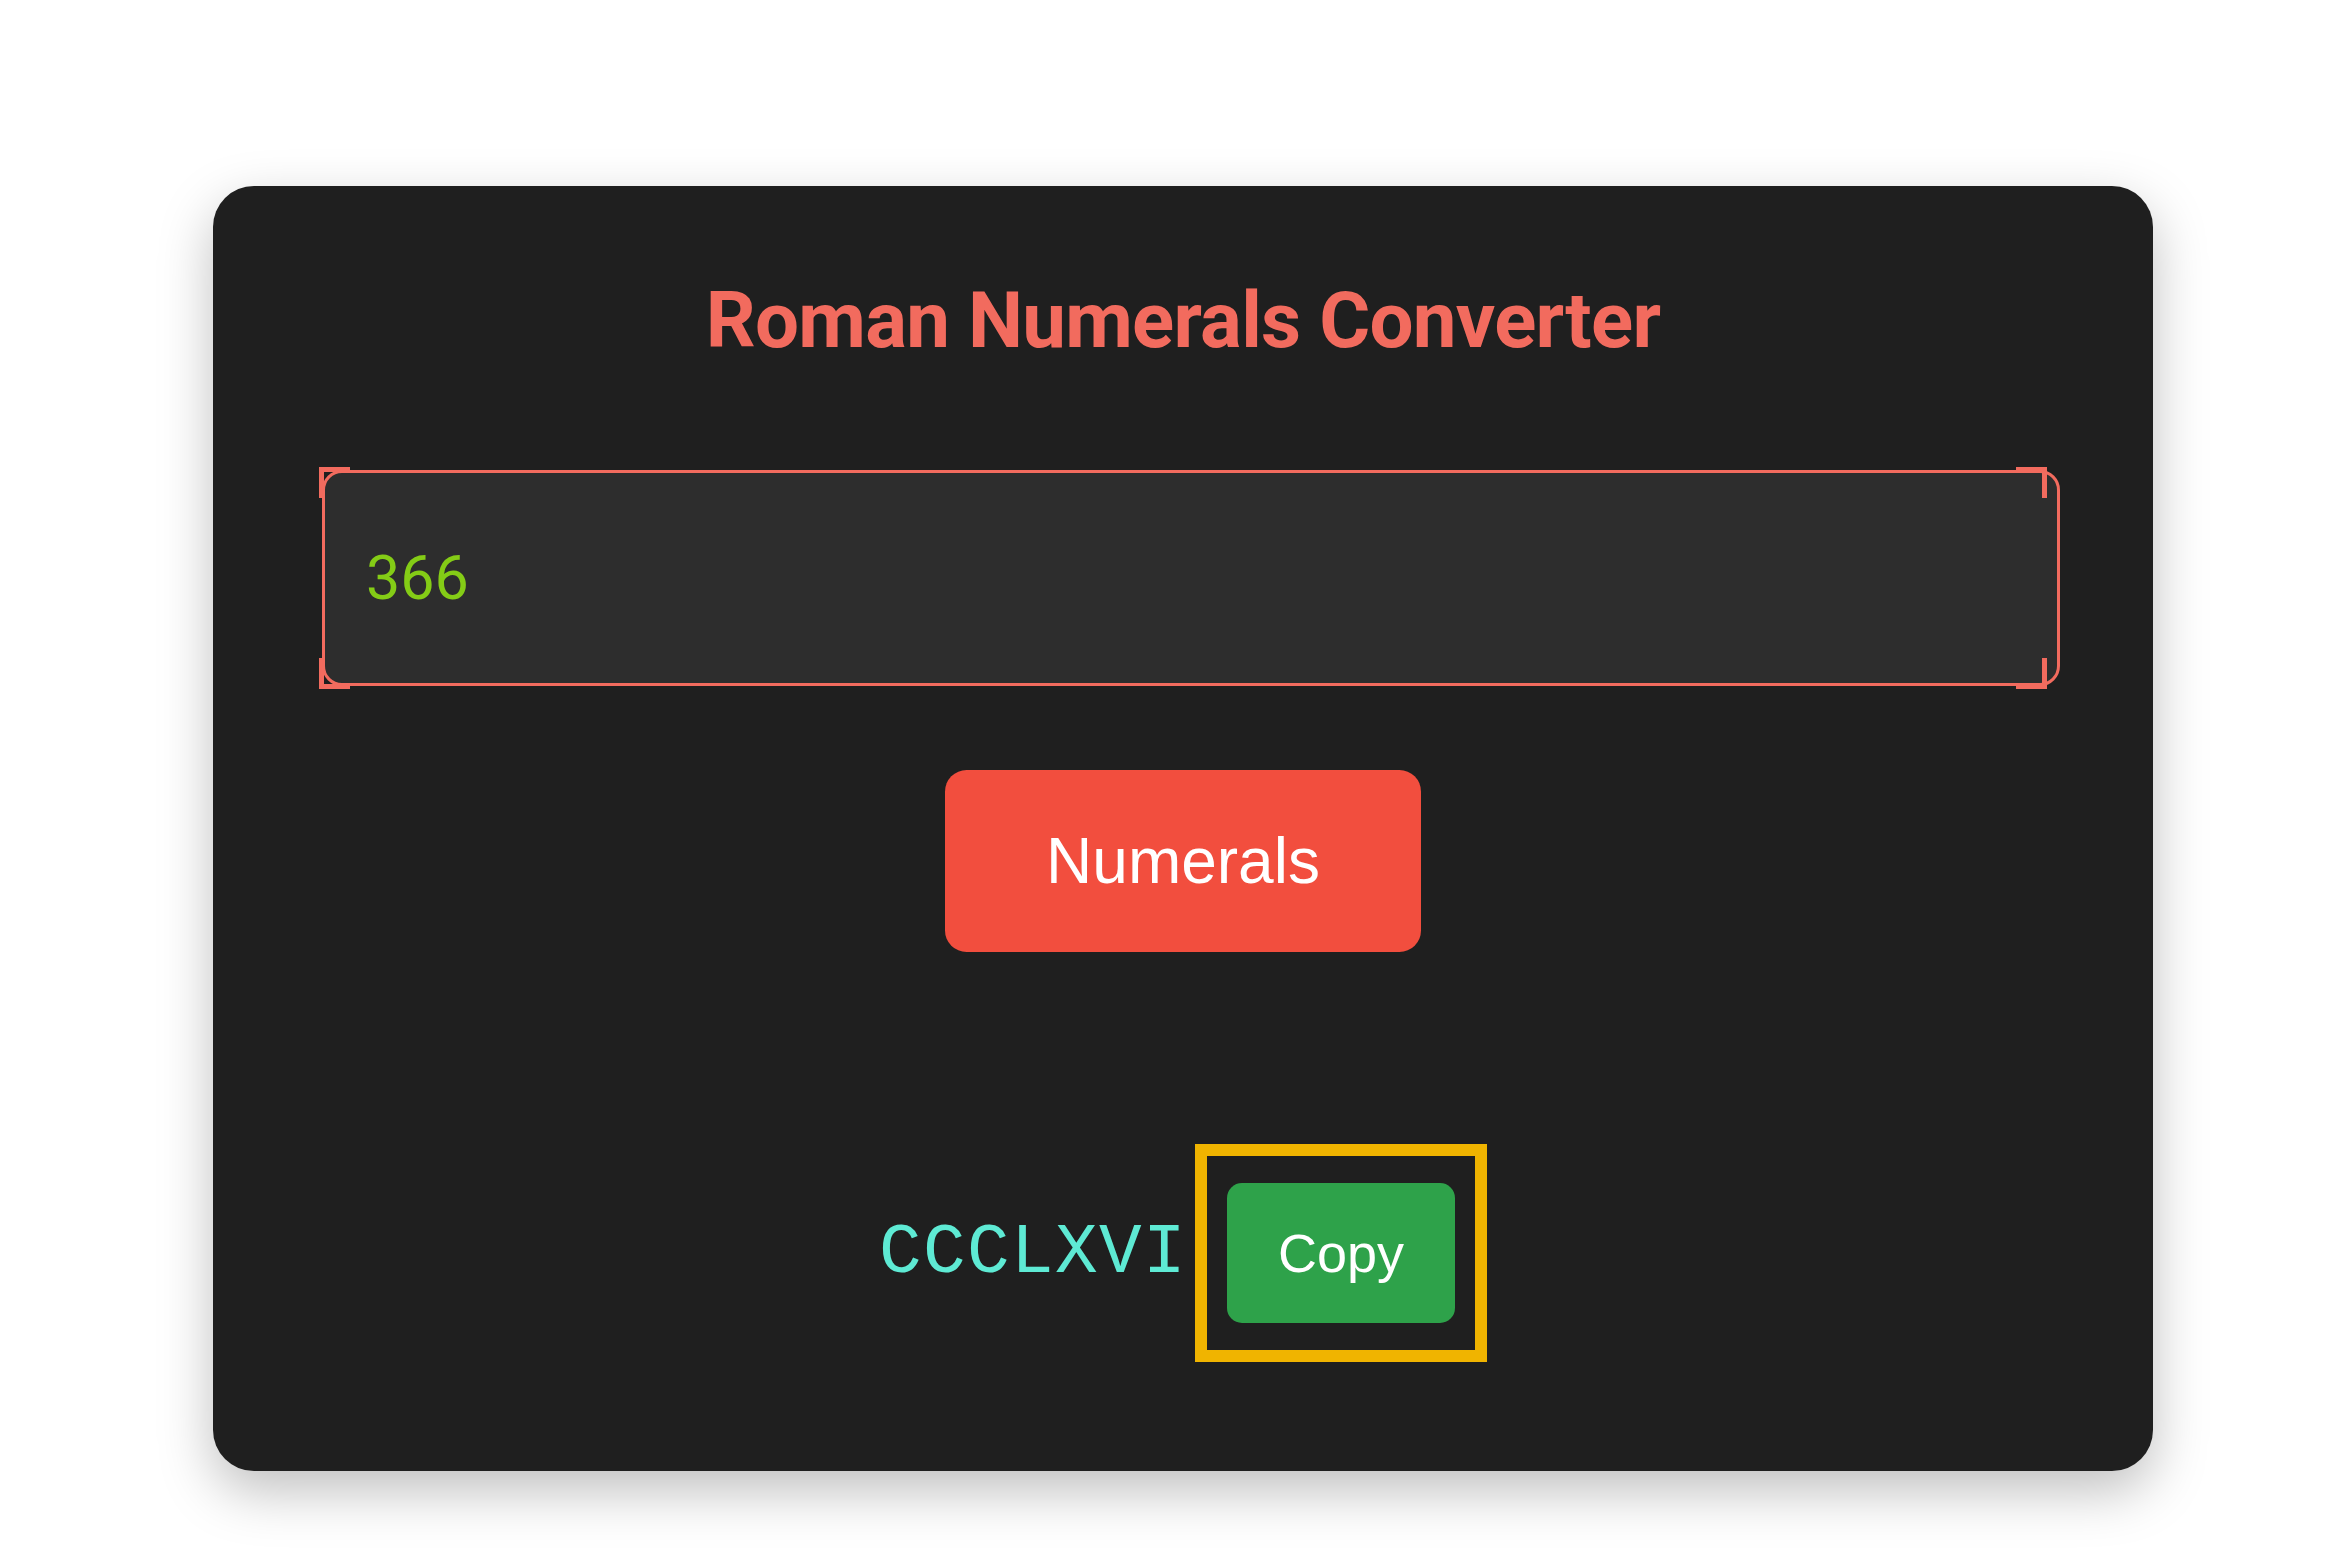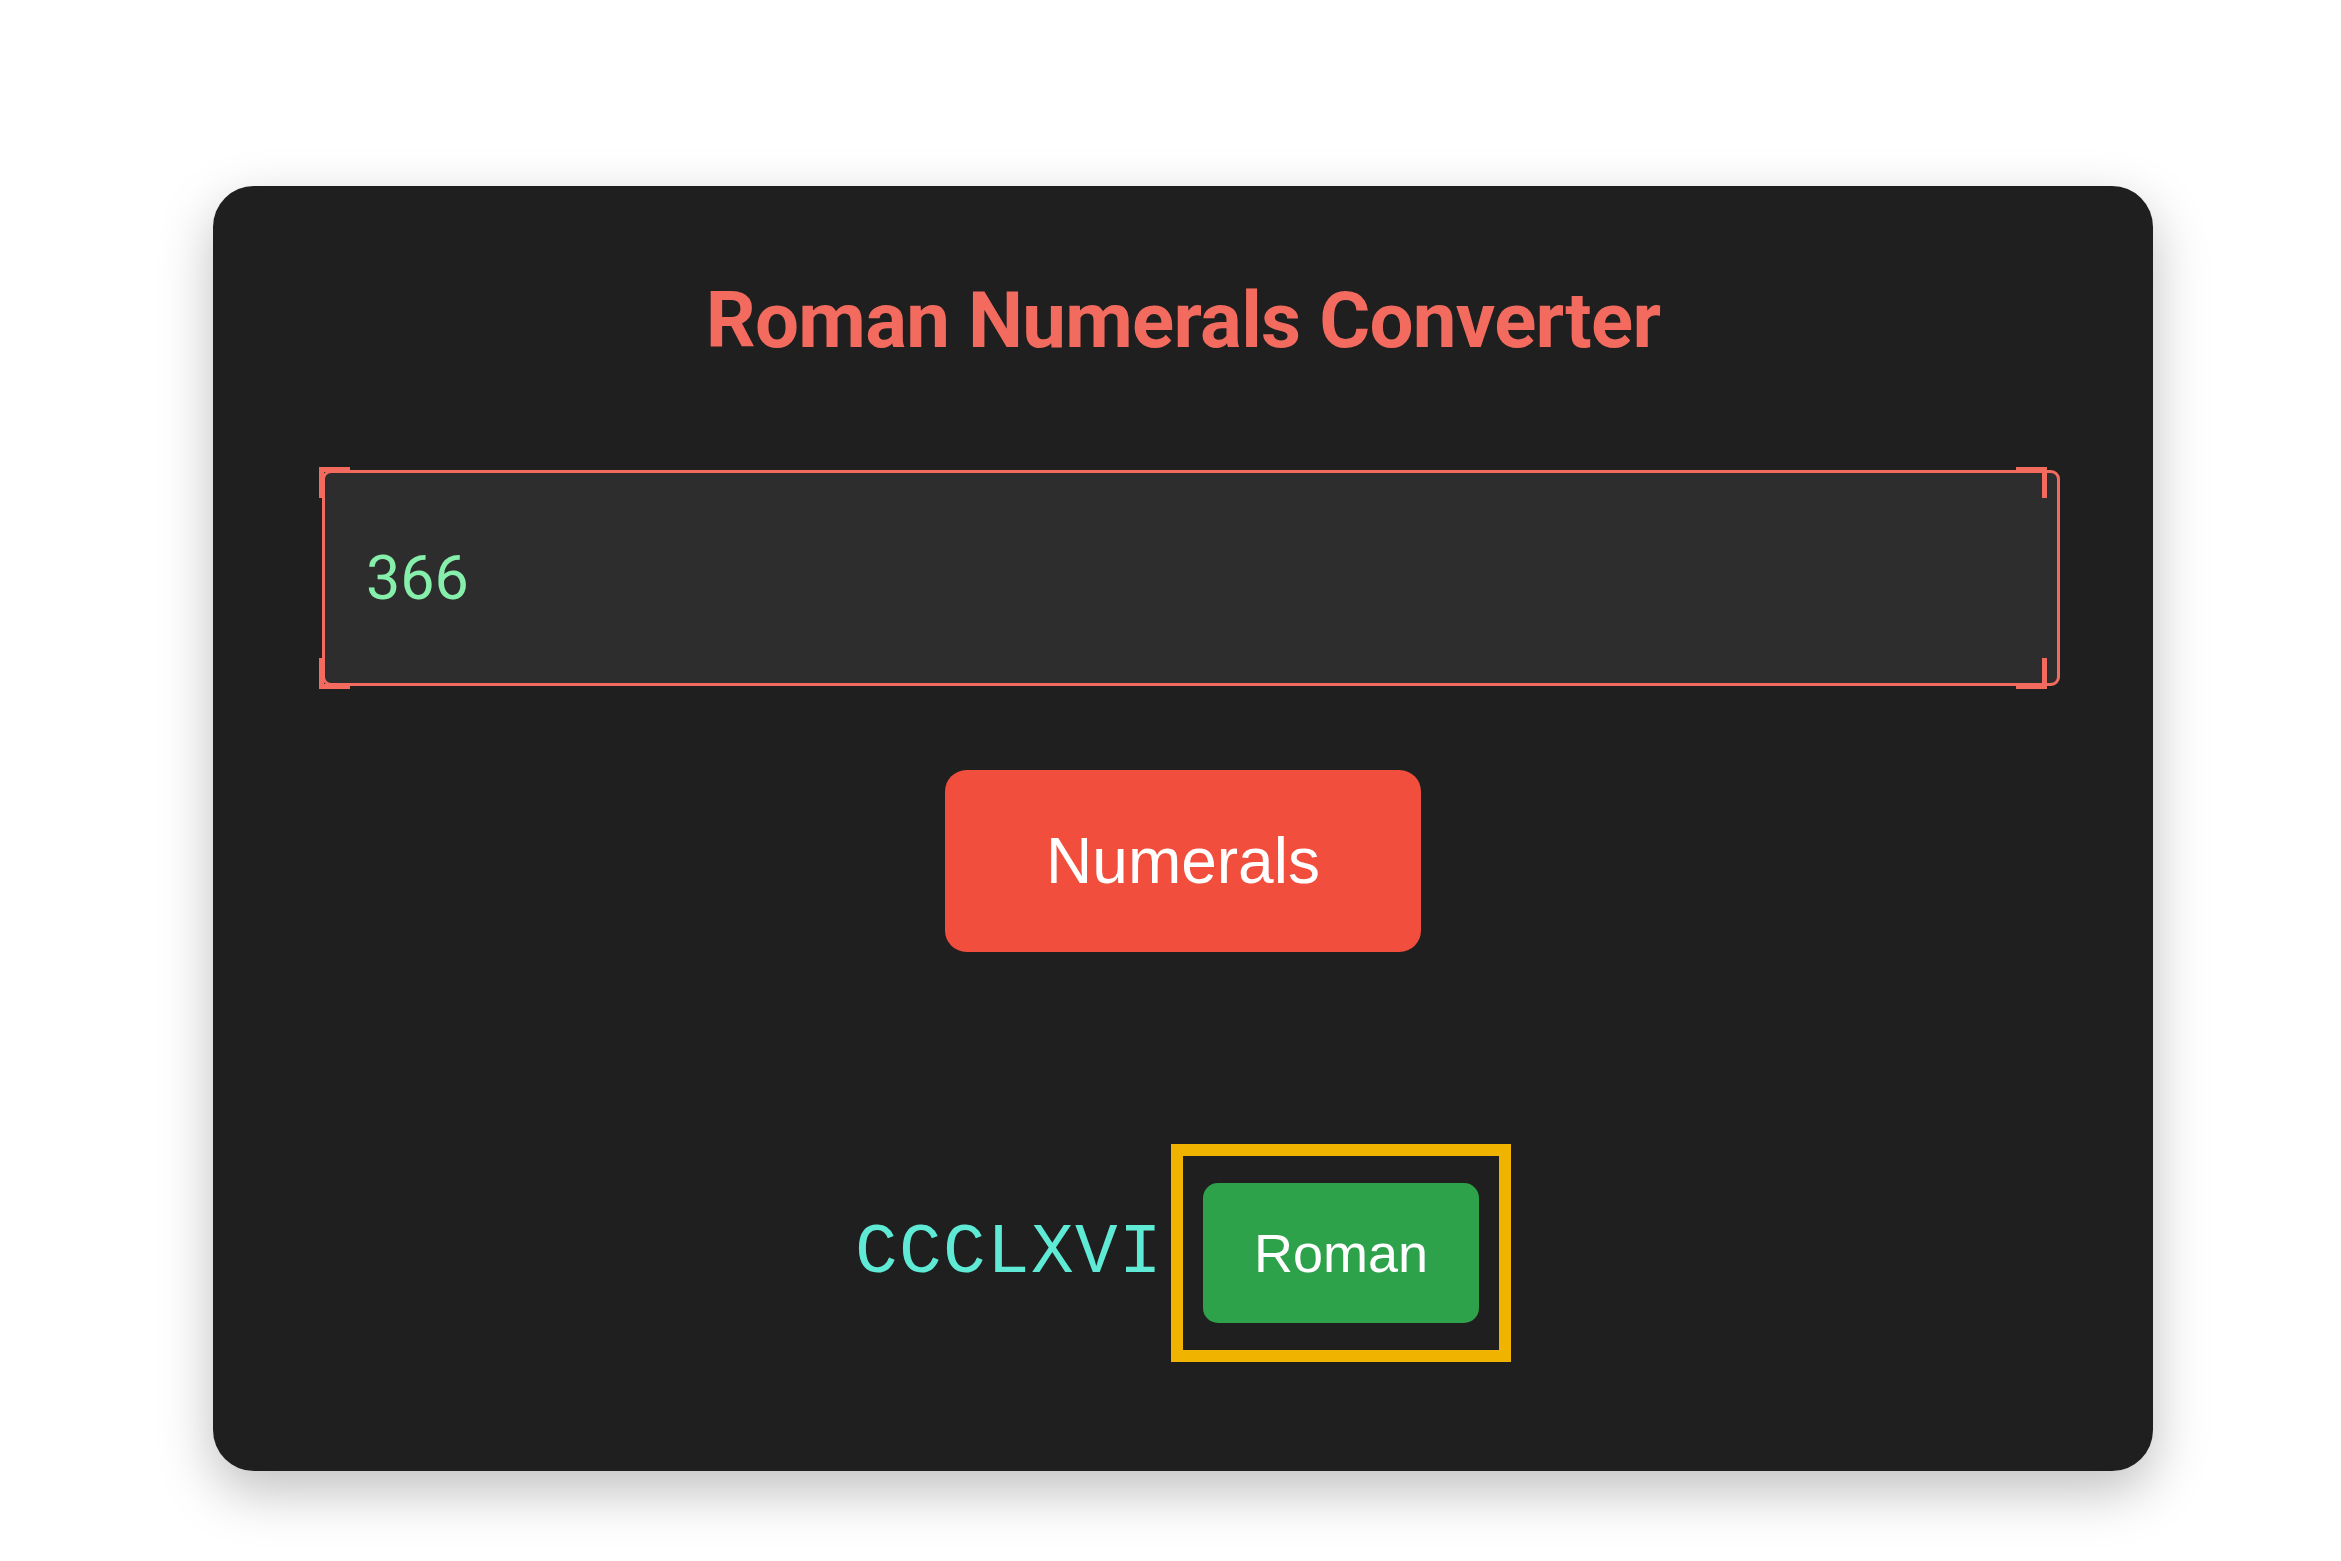--- a/index.html
+++ b/index.html
@@ -39,22 +39,22 @@
   .input-wrap {
     width: 100%;
     position: relative;
     margin-bottom: 68px;
   }
   .number-input {
     width: 100%;
     height: 216px;
     background: #2d2d2d;
     border: 3.4px solid #f26b5e;
-    border-radius: 9px;
-    color: #86efac;
+    border-radius: 20px;
+    color: #84cc16;
     font-size: 61px;
     padding: 0 41px;
     outline: none;
     font-family: inherit;
   }
   
   .number-input::placeholder {
     color: #bdbdbd;
   }
   .corner {
@@ -127,17 +127,17 @@
     <span class="corner bl"></span>
     <span class="corner br"></span>
     <input class="number-input" type="text" value="366" style="">
   </div>
 
   <button class="convert-btn">Numerals</button>
 
   <div class="result-row">
     <span class="result-text">CCCLXVI</span>
     <div class="copy-highlight">
-      <button class="copy-btn">Roman</button>
+      <button class="copy-btn">Copy</button>
     </div>
   </div>
 </div>
 
 
 </body></html>

